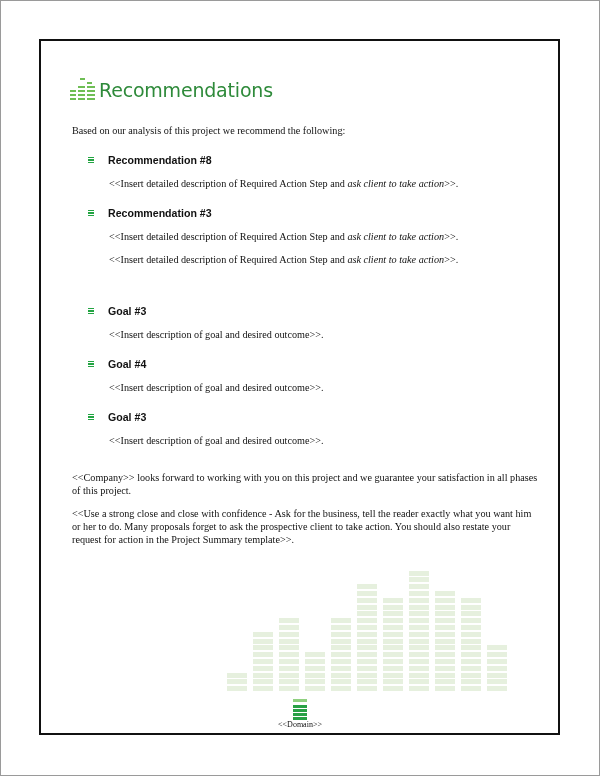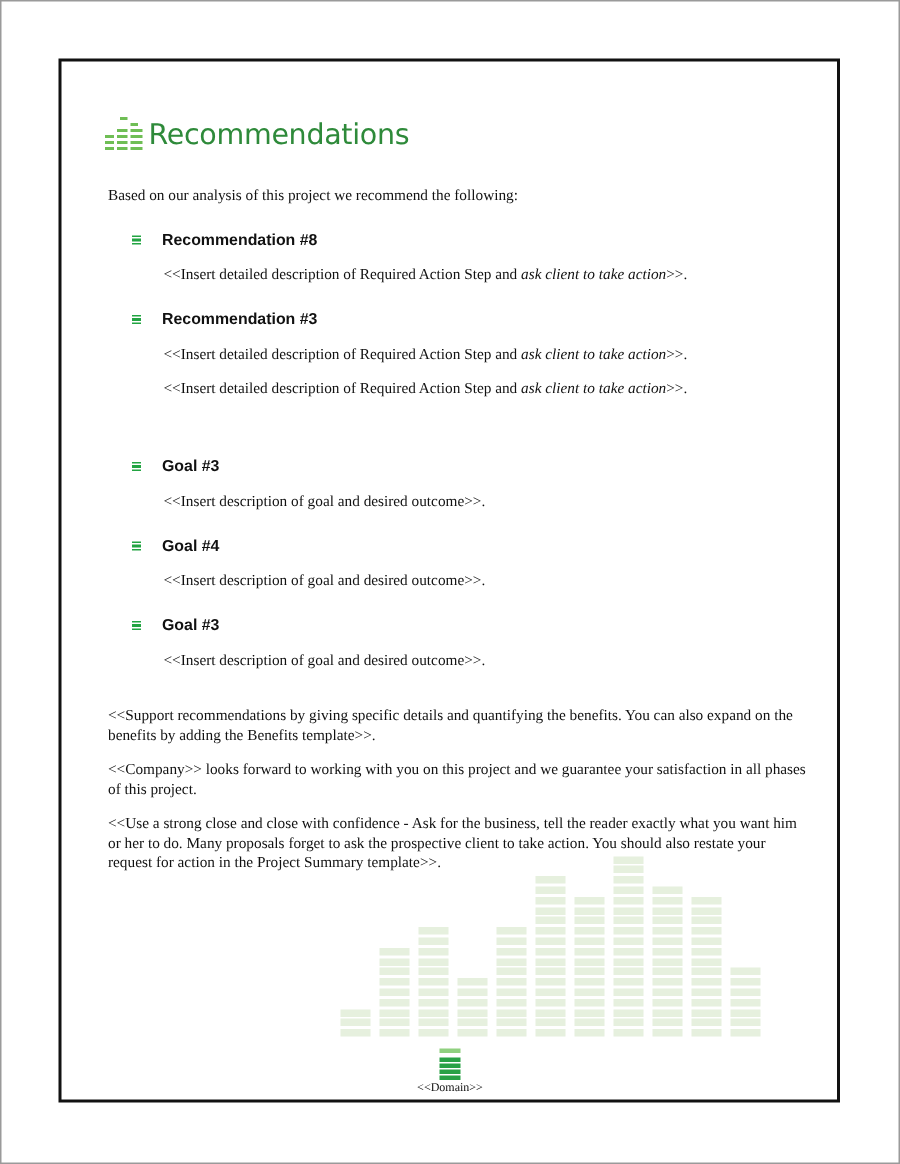--- a/index.html
+++ b/index.html
@@ -260,21 +260,20 @@
             <span style="top:2.7px"></span>
             <span style="top:5.4px"></span>
           </div>
         <span>Goal #3</span>
       </div>
       <div class="item-desc">&lt;&lt;Insert description of goal and desired outcome&gt;&gt;.</div>
     </div>
   </div>
 
   <div class="spacer" style="height:24px"></div>
-  <p class="para">&lt;&lt;Support recommendations by giving specific details and quantifying the benefits.  You can also expand on the benefits by adding the Benefits template&gt;&gt;.</p>
   <p class="para">&lt;&lt;Company&gt;&gt; looks forward to working with you on this project and we guarantee your satisfaction in all phases of this project.</p>
   <p class="para">&lt;&lt;Use a strong close and close with confidence - Ask for the business, tell the reader exactly what you want him or her to do.  Many proposals forget to ask the prospective client to take action.  You should also restate your request for action in the Project Summary template&gt;&gt;.</p>
 </div>
 
 <div class="footer">
   <div class="footer-icon">
     <span style="top:0; background:#8fd07f;"></span>
     <span style="top:6px;"></span>
     <span style="top:10px;"></span>
     <span style="top:14px;"></span>

